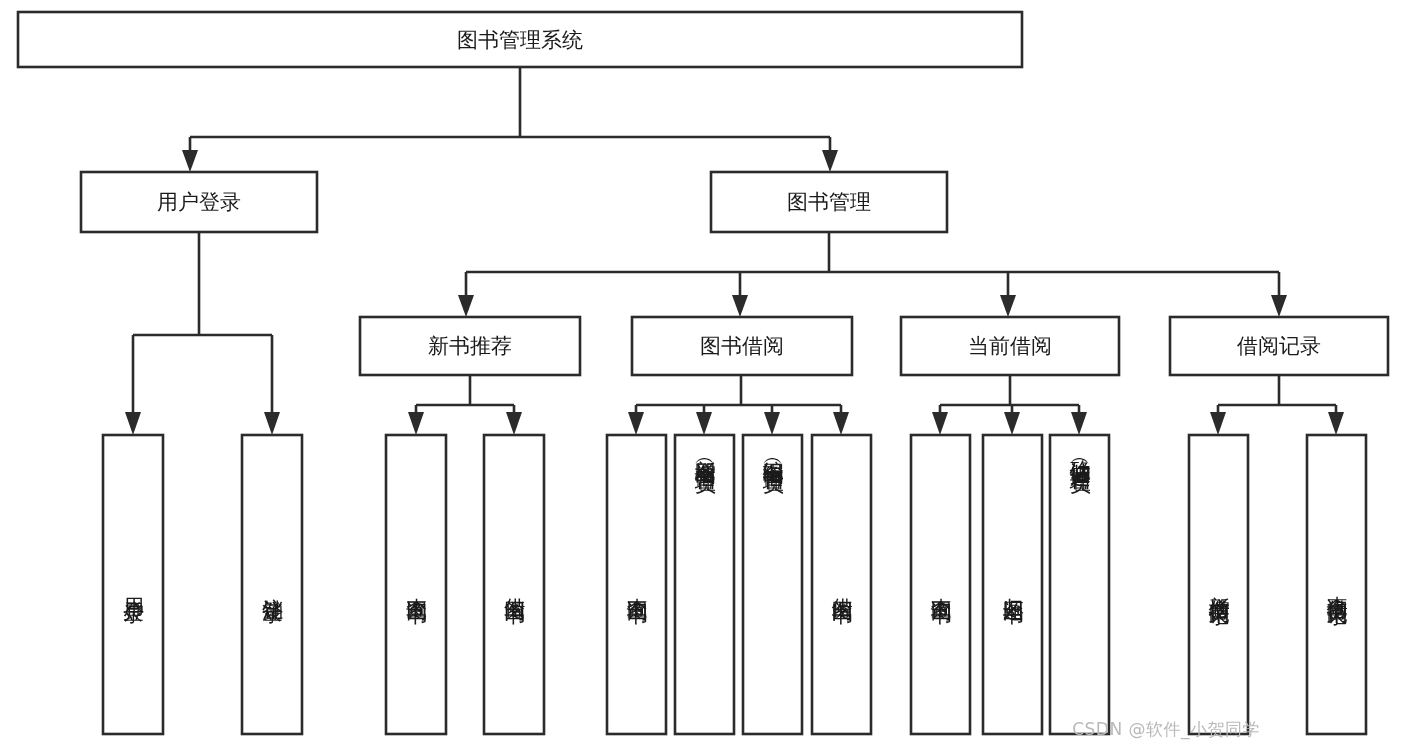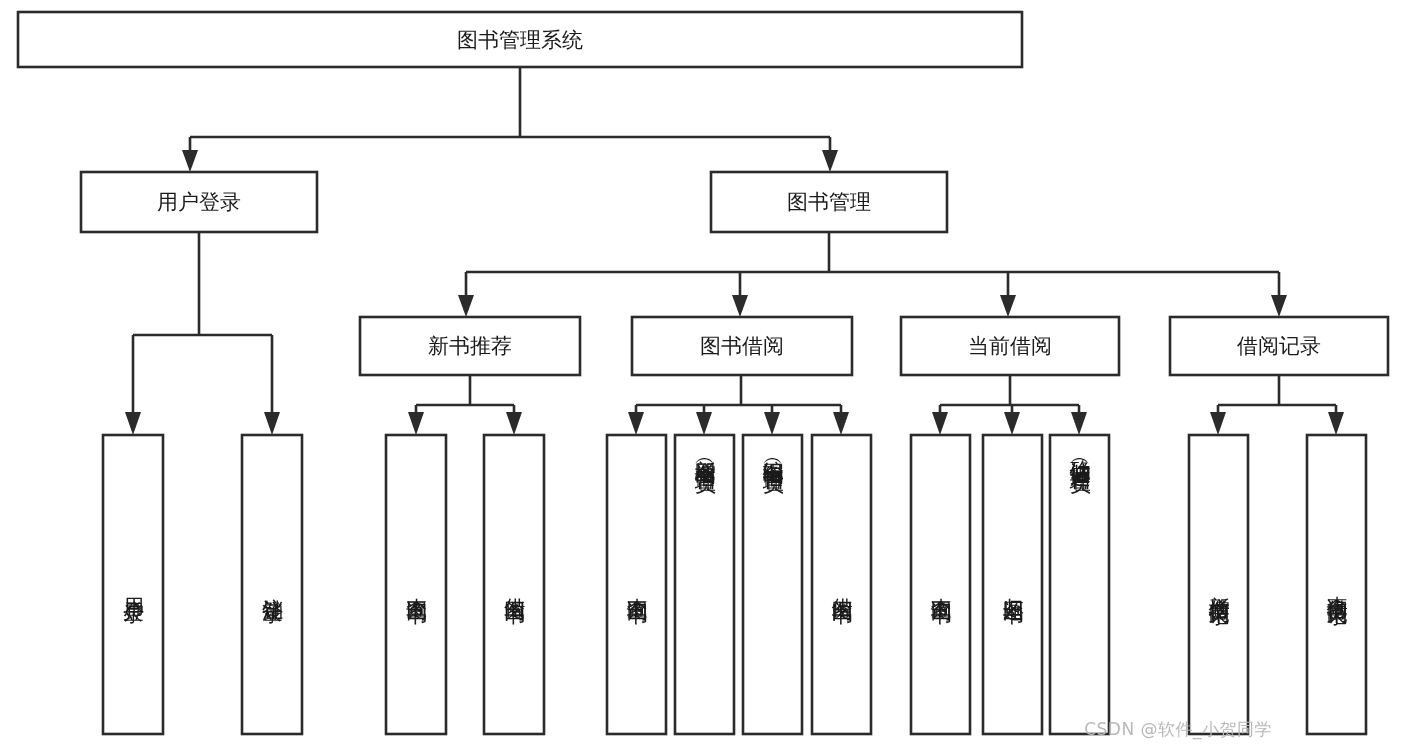--- a/index.html
+++ b/index.html
@@ -64,21 +64,21 @@
     font-family: "DejaVu Sans", "Liberation Sans", sans-serif;
     font-size: 21px;
     line-height: 1.32;
     letter-spacing: 2px;
     color: #1a1a1a;
     white-space: nowrap;
     text-align: center;
   }
   .watermark {
     position: absolute;
-    right: 4px;
+    right: 16px;
     bottom: 6px;
     font-family: "DejaVu Sans", "Liberation Sans", sans-serif;
     font-size: 17px;
     color: #b9b9b9;
     letter-spacing: 0.5px;
     white-space: nowrap;
   }
 </style>
 </head>
 <body>

